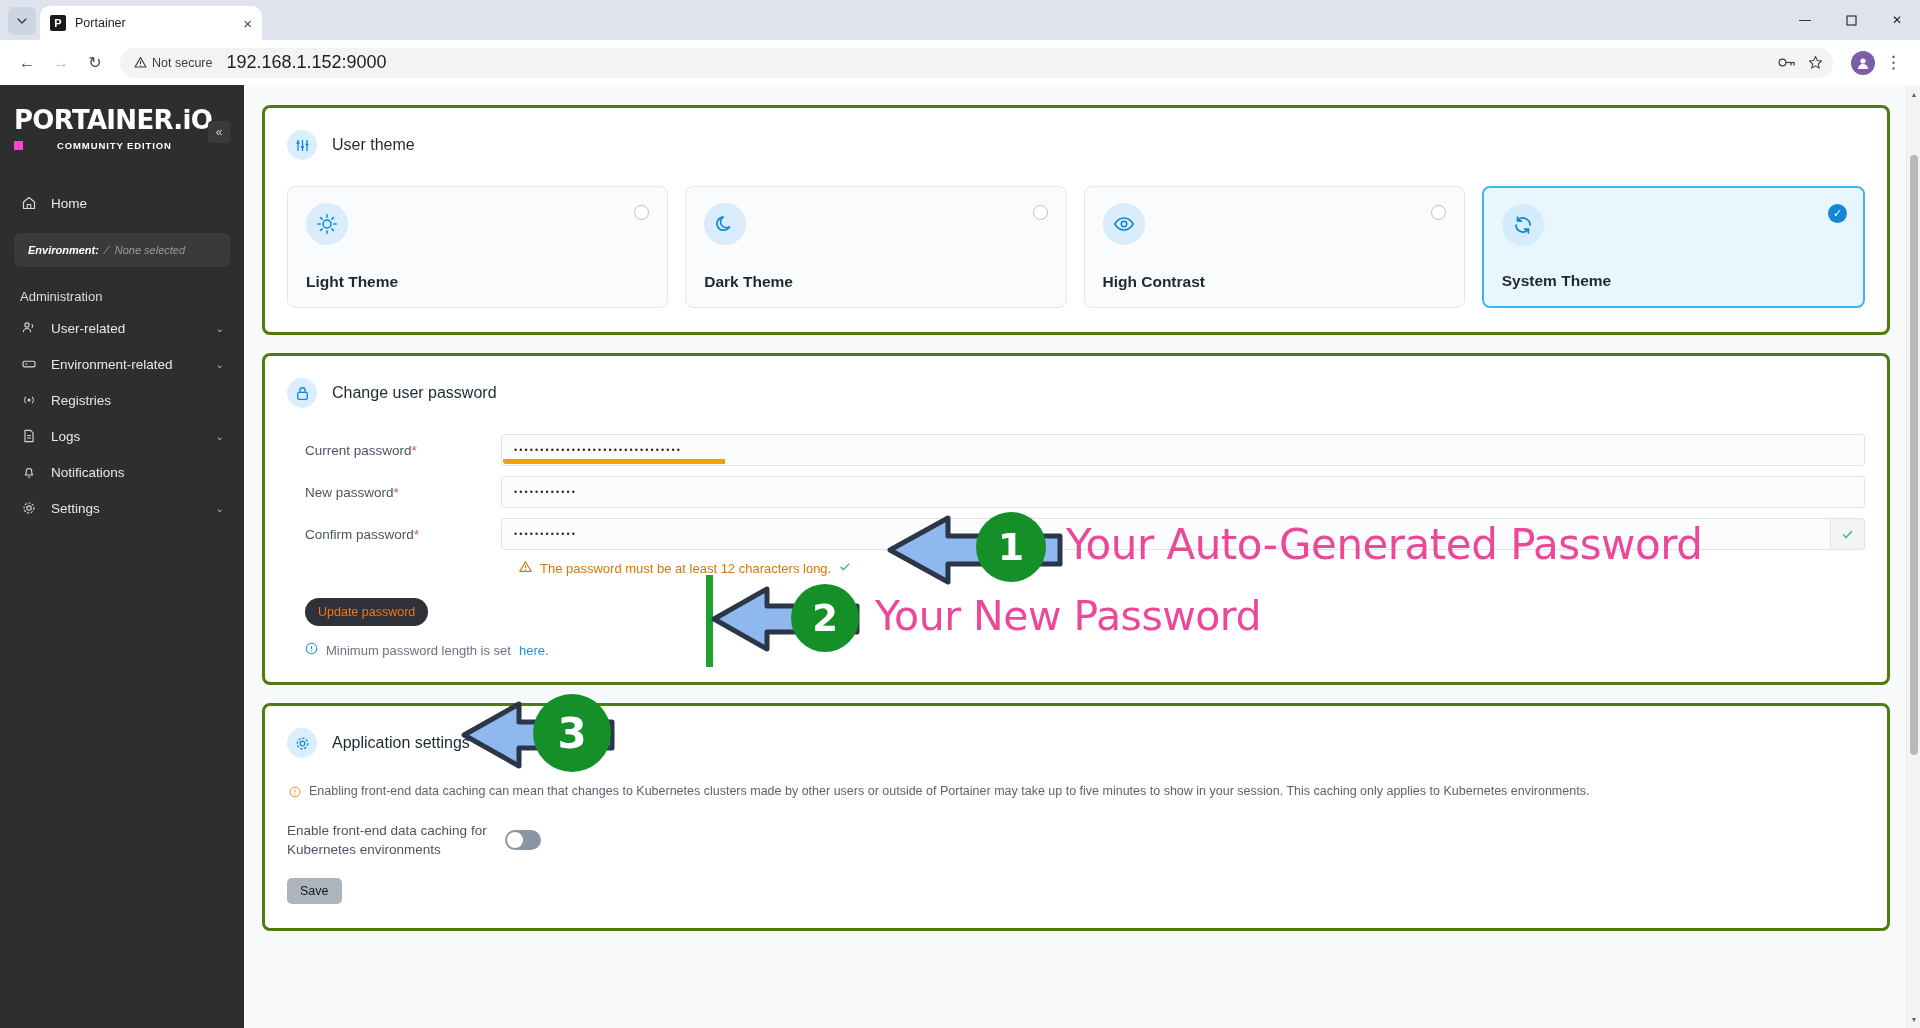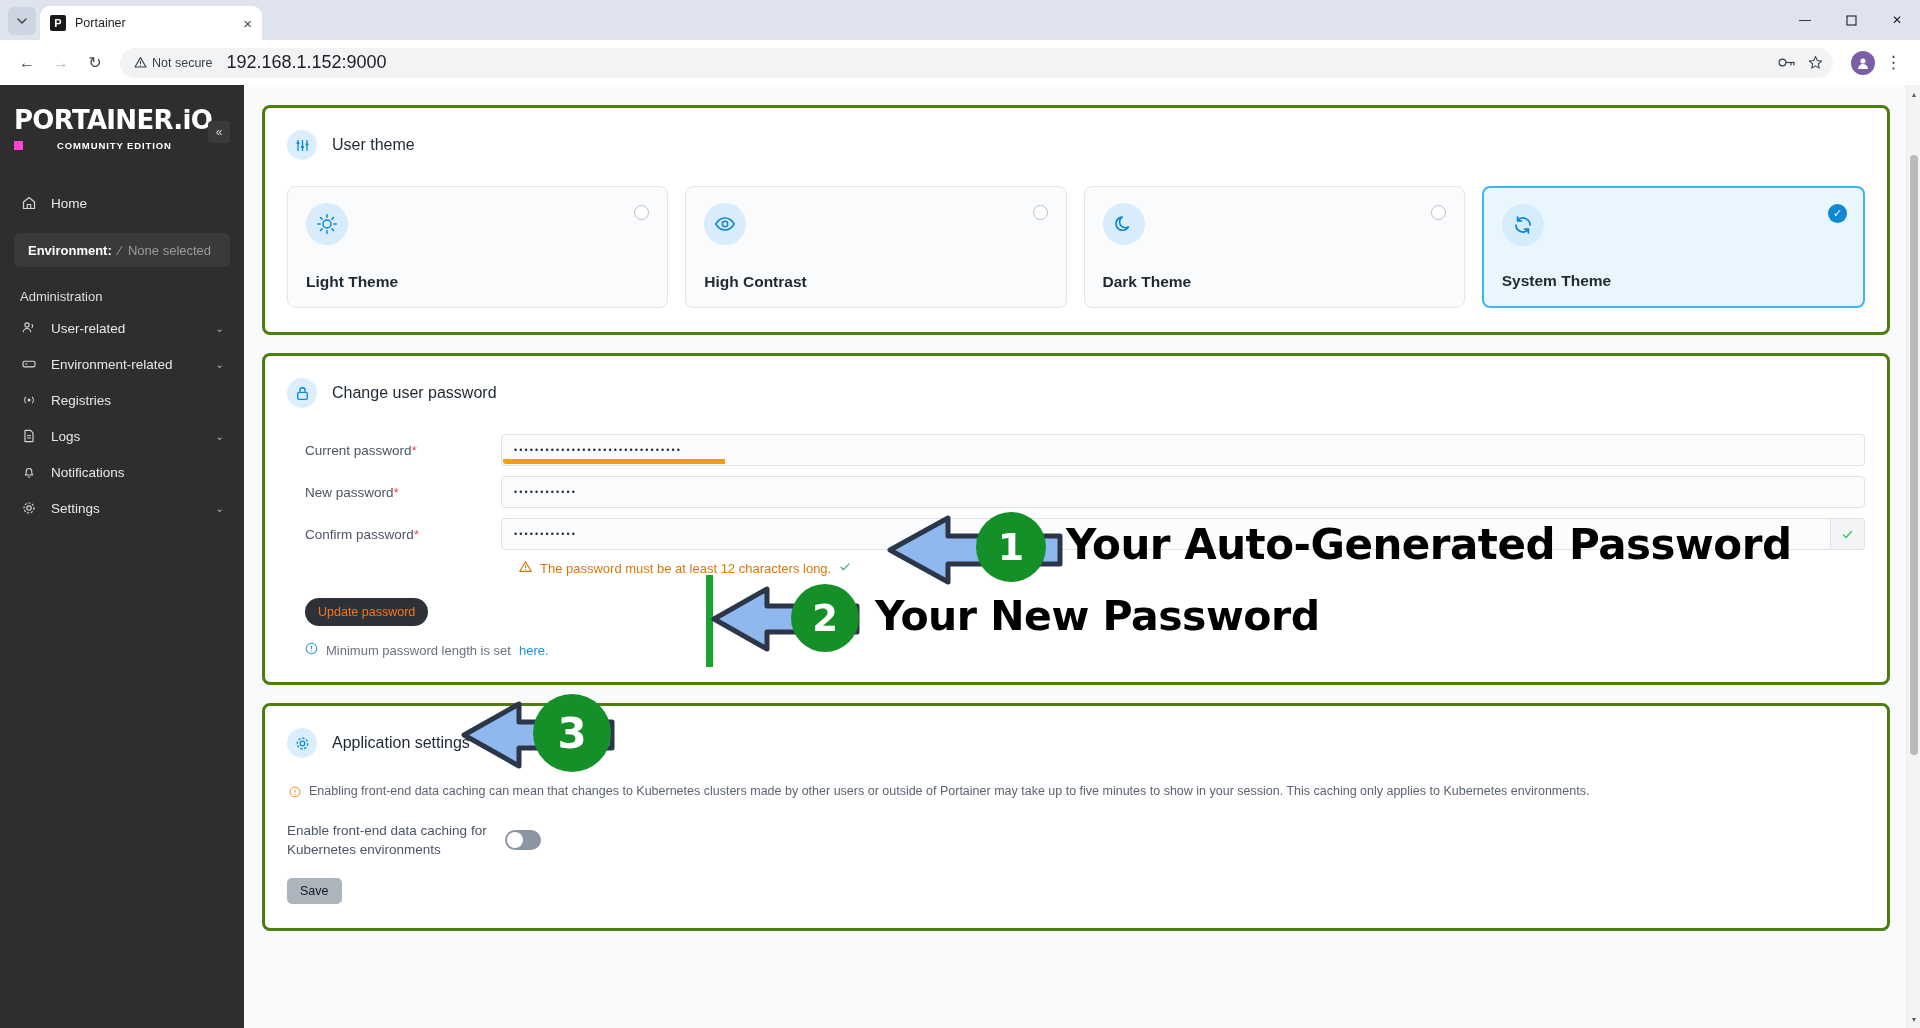--- a/index.html
+++ b/index.html
@@ -165,21 +165,22 @@
   }
   .nav-item .chev { margin-left: auto; font-size: 10px; color: #b5b5b5; }
   .env-row {
     margin: 12px 14px 0 14px;
     height: 34px;
     background: #3a3a3a;
     border-radius: 6px;
     display: flex; align-items: center;
     padding: 0 14px;
     gap: 7px;
-    font-size: 13px;
+    font-size: 11px;
+    font-style: italic;
   }
   .env-label { color: #ffffff; font-weight: 600; }
   .env-slash { color: #9a9a9a; }
   .env-value { color: #9a9a9a; }
   .nav-section {
     margin: 22px 0 6px 0;
     padding: 0 20px;
     font-size: 13px;
     color: #dedede;
   }
@@ -388,23 +389,23 @@
     position: absolute;
     border-radius: 50%;
     background: #159029;
     display: flex; align-items: center; justify-content: center;
     color: #ffffff;
     font-family: "DejaVu Sans", sans-serif;
     font-weight: bold;
   }
   .anno-text {
     position: absolute;
-    color: #000000;
+    color: #ec4899;
     font-family: "DejaVu Sans", sans-serif;
-    font-weight: bold;
+    font-weight: normal;
     white-space: nowrap;
     letter-spacing: -0.5px;
   }
   .green-bar {
     position: absolute;
     background: #1ba233;
   }
 </style>
 </head>
 <body>
@@ -598,36 +599,36 @@
               <line x1="6.1" y1="15.9" x2="4.5" y2="17.5" stroke="#0b86d8" stroke-width="1.5" stroke-linecap="round"></line>
             </svg>
           </div>
           <div class="theme-radio"></div>
           <div class="theme-name">Light Theme</div>
         </div>
 
         <div class="theme-card">
           <div class="theme-ico">
             <svg width="22" height="22" viewBox="0 0 22 22">
+              <path d="M15.4 13.8 A6.6 6.6 0 1 1 9.2 4.1 A5.6 5.6 0 0 0 15.4 13.8 Z" stroke="#0b86d8" stroke-width="1.6" fill="none" stroke-linejoin="round"></path>
+            </svg>
+          </div>
+          <div class="theme-radio"></div>
+          <div class="theme-name">Dark Theme</div>
+        </div>
+
+        <div class="theme-card">
+          <div class="theme-ico">
+            <svg width="22" height="22" viewBox="0 0 22 22">
               <path d="M1.8 11 C4.5 6.5 8 5 11 5 C14 5 17.5 6.5 20.2 11 C17.5 15.5 14 17 11 17 C8 17 4.5 15.5 1.8 11 Z" stroke="#0b86d8" stroke-width="1.5" fill="none" stroke-linejoin="round"></path>
               <circle cx="11" cy="11" r="2.7" stroke="#0b86d8" stroke-width="1.5" fill="none"></circle>
             </svg>
           </div>
           <div class="theme-radio"></div>
           <div class="theme-name">High Contrast</div>
-        </div>
-
-        <div class="theme-card">
-          <div class="theme-ico">
-            <svg width="22" height="22" viewBox="0 0 22 22">
-              <path d="M15.4 13.8 A6.6 6.6 0 1 1 9.2 4.1 A5.6 5.6 0 0 0 15.4 13.8 Z" stroke="#0b86d8" stroke-width="1.6" fill="none" stroke-linejoin="round"></path>
-            </svg>
-          </div>
-          <div class="theme-radio"></div>
-          <div class="theme-name">Dark Theme</div>
         </div>
 
         <div class="theme-card selected">
           <div class="theme-ico">
             <svg width="22" height="22" viewBox="0 0 22 22">
               <path d="M18 11 A7 7 0 0 0 5.6 6.6" stroke="#0b86d8" stroke-width="1.7" fill="none" stroke-linecap="round"></path>
               <path d="M4 11 A7 7 0 0 0 16.4 15.4" stroke="#0b86d8" stroke-width="1.7" fill="none" stroke-linecap="round"></path>
               <path d="M5.6 3 L5.6 6.9 L9.4 6.9" stroke="#0b86d8" stroke-width="1.7" fill="none" stroke-linecap="round" stroke-linejoin="round"></path>
               <path d="M16.4 19 L16.4 15.1 L12.6 15.1" stroke="#0b86d8" stroke-width="1.7" fill="none" stroke-linecap="round" stroke-linejoin="round"></path>
             </svg>

